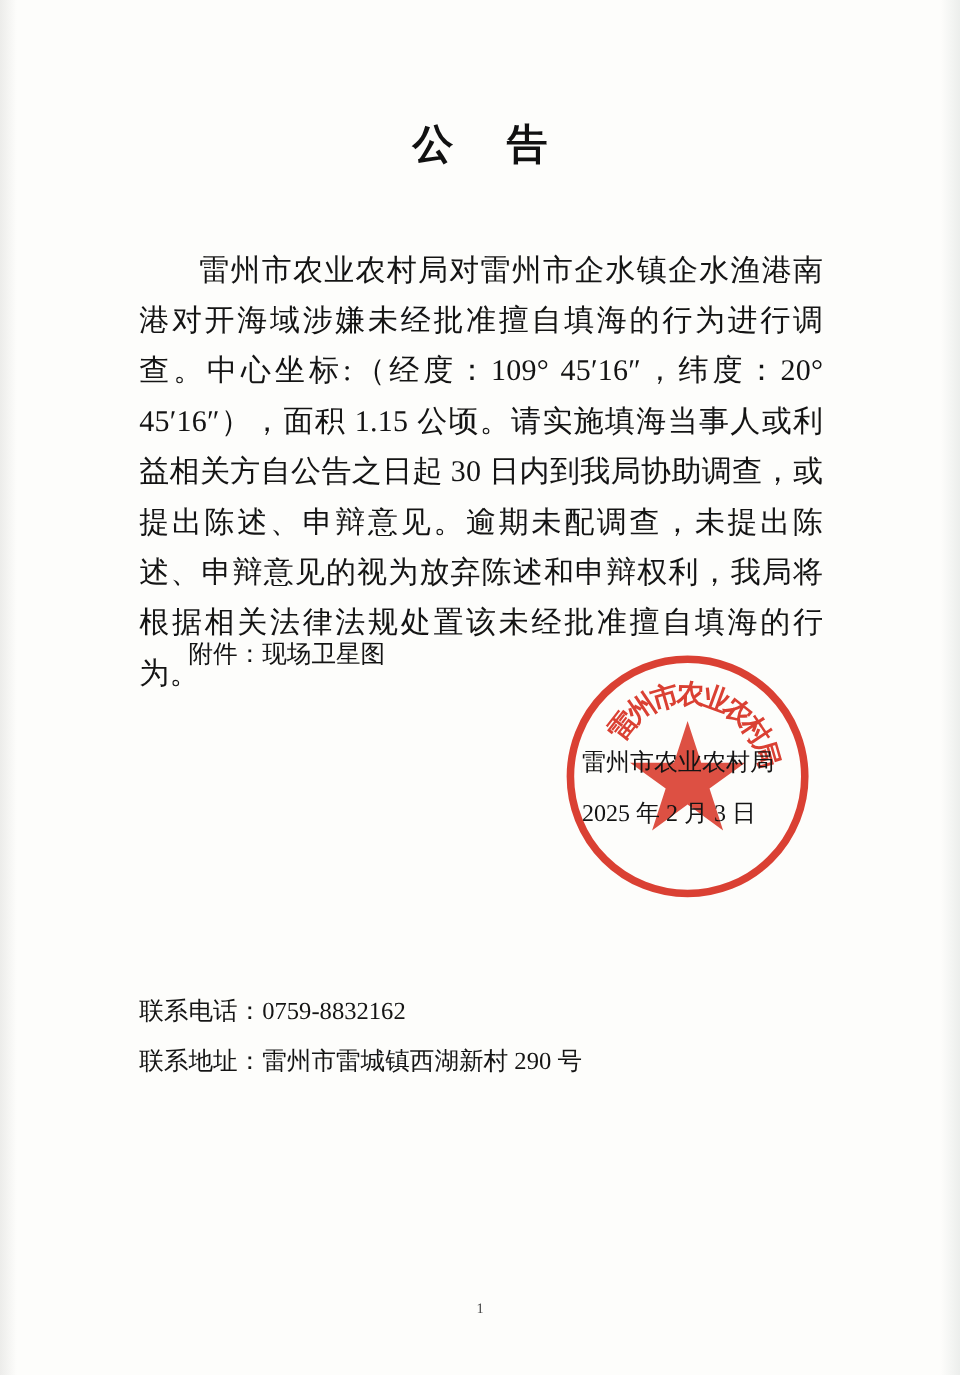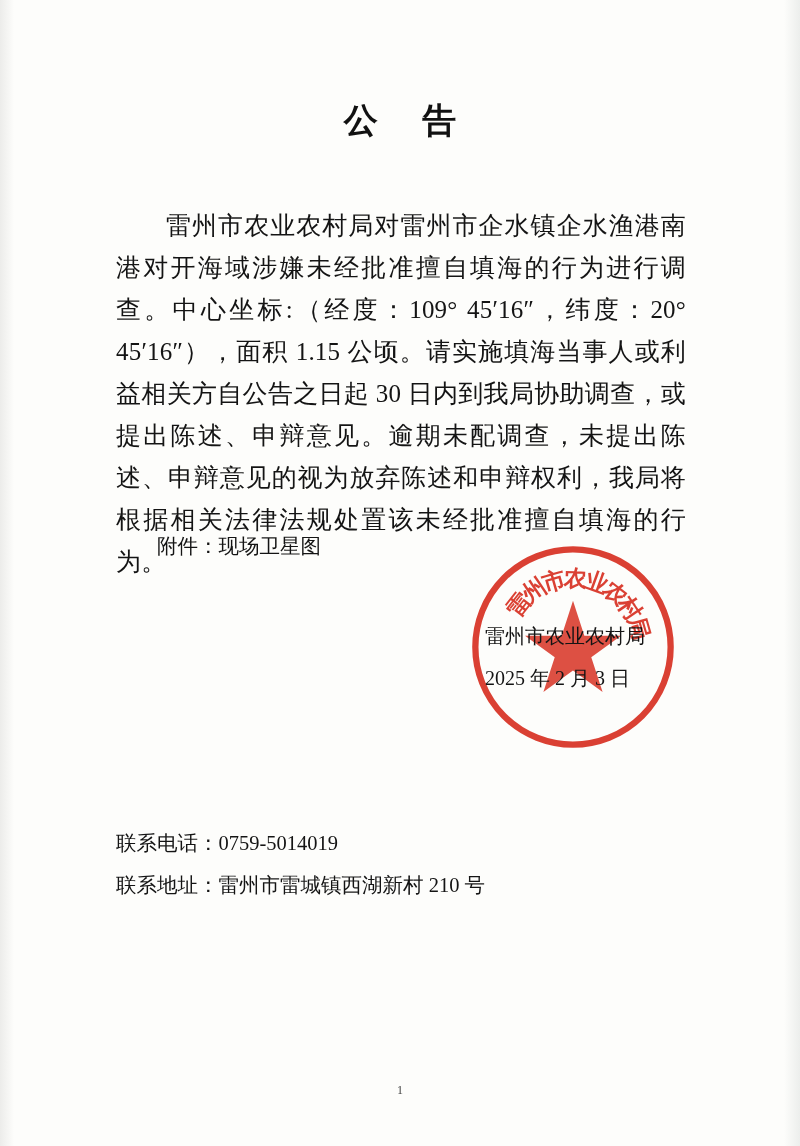--- a/index.html
+++ b/index.html
@@ -149,19 +149,19 @@
       <text x="100" y="42" text-anchor="middle" transform="rotate(74 100 100)">局</text>
     </g>
   </svg>
 
   <div class="signature">
     <div>雷州市农业农村局</div>
     <div>2025 年 2 月 3 日</div>
   </div>
 
   <div class="contacts">
-    <div>联系电话：0759-5014019</div>
-    <div>联系地址：雷州市雷城镇西湖新村 210 号</div>
+    <div>联系电话：0759-8832162</div>
+    <div>联系地址：雷州市雷城镇西湖新村 290 号</div>
   </div>
 
   <div class="page-number">1</div>
 
 </div>
 
 </body></html>

